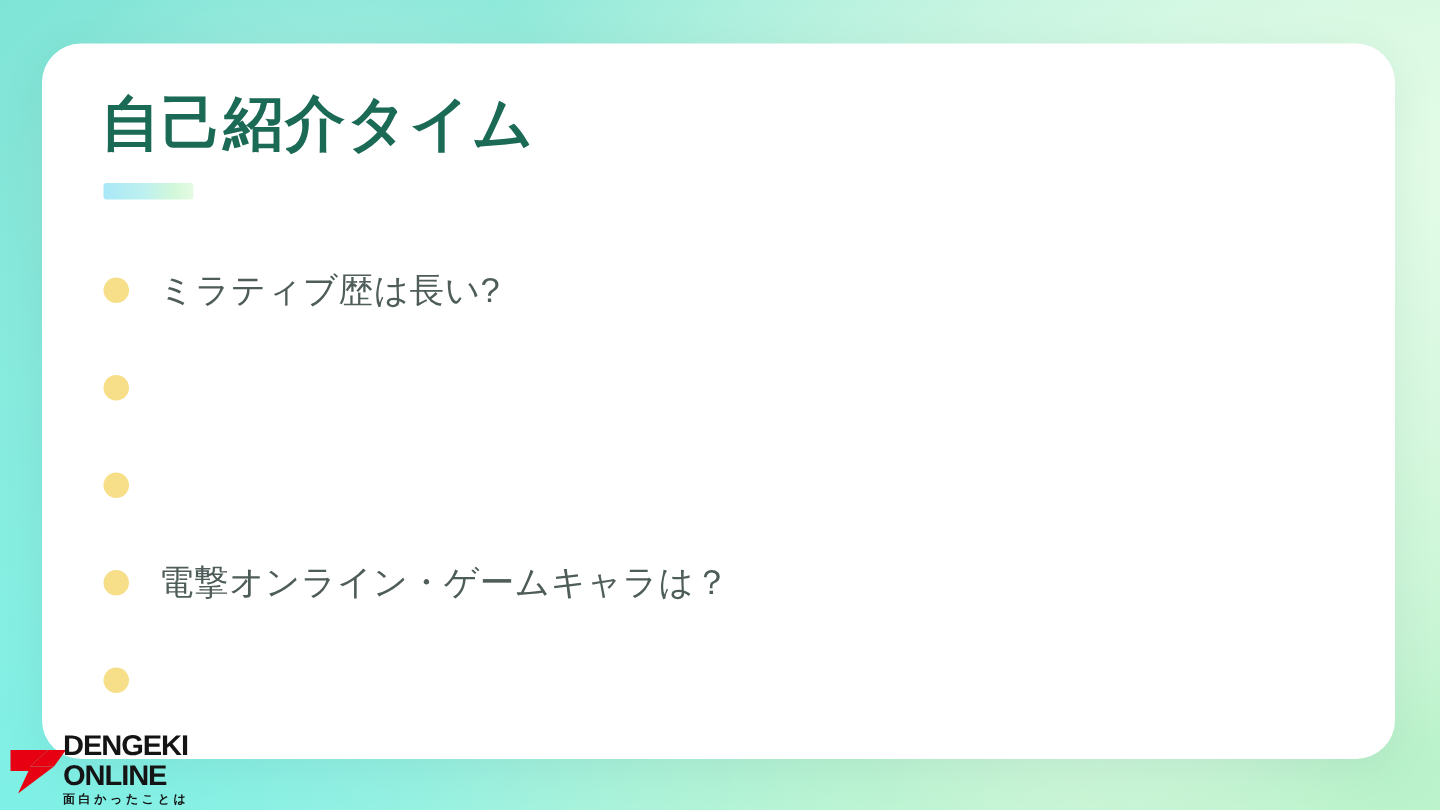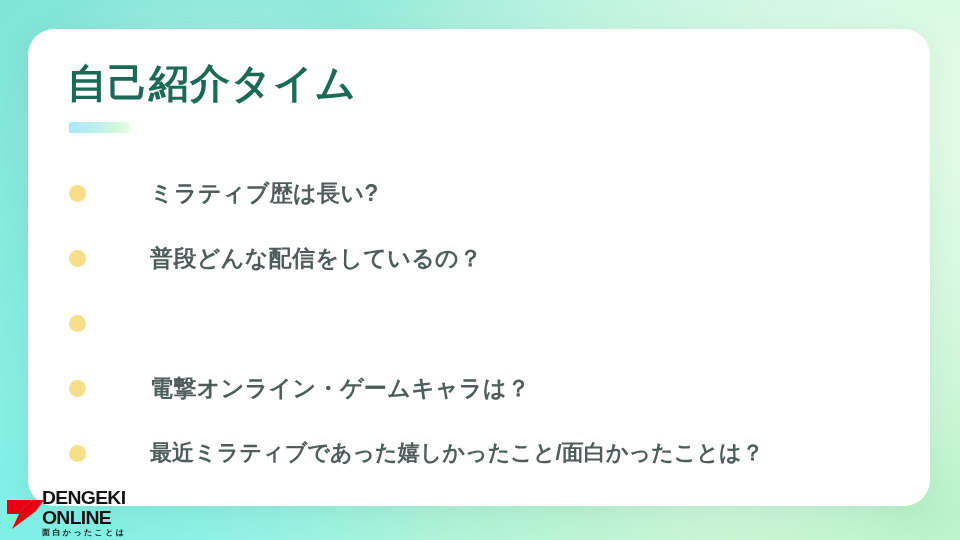--- a/index.html
+++ b/index.html
@@ -91,26 +91,25 @@
     flex: 0 0 auto;
     width: 17px;
     height: 17px;
     border-radius: 50%;
     background: #f6df88;
     margin-right: 20px;
   }
 
   .bullet-text {
     font-size: 23px;
-    font-weight: 700;
+    font-weight: 400;
     color: #4e5d59;
     letter-spacing: 0.4px;
     white-space: nowrap;
     line-height: 1.2;
-    margin-left: 44px;
   }
 
   .bullet-row.long .bullet-text {
     font-size: 22px;
     letter-spacing: 0.1px;
   }
 
   
   .logo {
     position: absolute;
@@ -171,35 +170,33 @@
 
     <div class="bullets">
 
       <div class="bullet-row">
         <span class="bullet-dot"></span>
         <span class="bullet-text">ミラティブ歴は長い?</span>
       </div>
 
       <div class="bullet-row">
         <span class="bullet-dot"></span>
-        <span class="bullet-text">普段どんな配信をしているの？</span>
       </div>
 
       <div class="bullet-row">
         <span class="bullet-dot"></span>
       </div>
 
       <div class="bullet-row">
         <span class="bullet-dot"></span>
         <span class="bullet-text">電撃オンライン・ゲームキャラは？</span>
       </div>
 
       <div class="bullet-row long">
         <span class="bullet-dot"></span>
-        <span class="bullet-text">最近ミラティブであった嬉しかったこと/面白かったことは？</span>
       </div>
 
     </div>
   </div>
 
   <div class="logo">
     <svg class="logo-bolt" viewBox="0 0 40 40">
       <polygon points="1,9 26,9 14,20 30,20 6,38 13,23 1,23" fill="#e60012"></polygon>
       <polygon points="26,9 38,9 30,20 14,20" fill="#e60012"></polygon>
     </svg>

